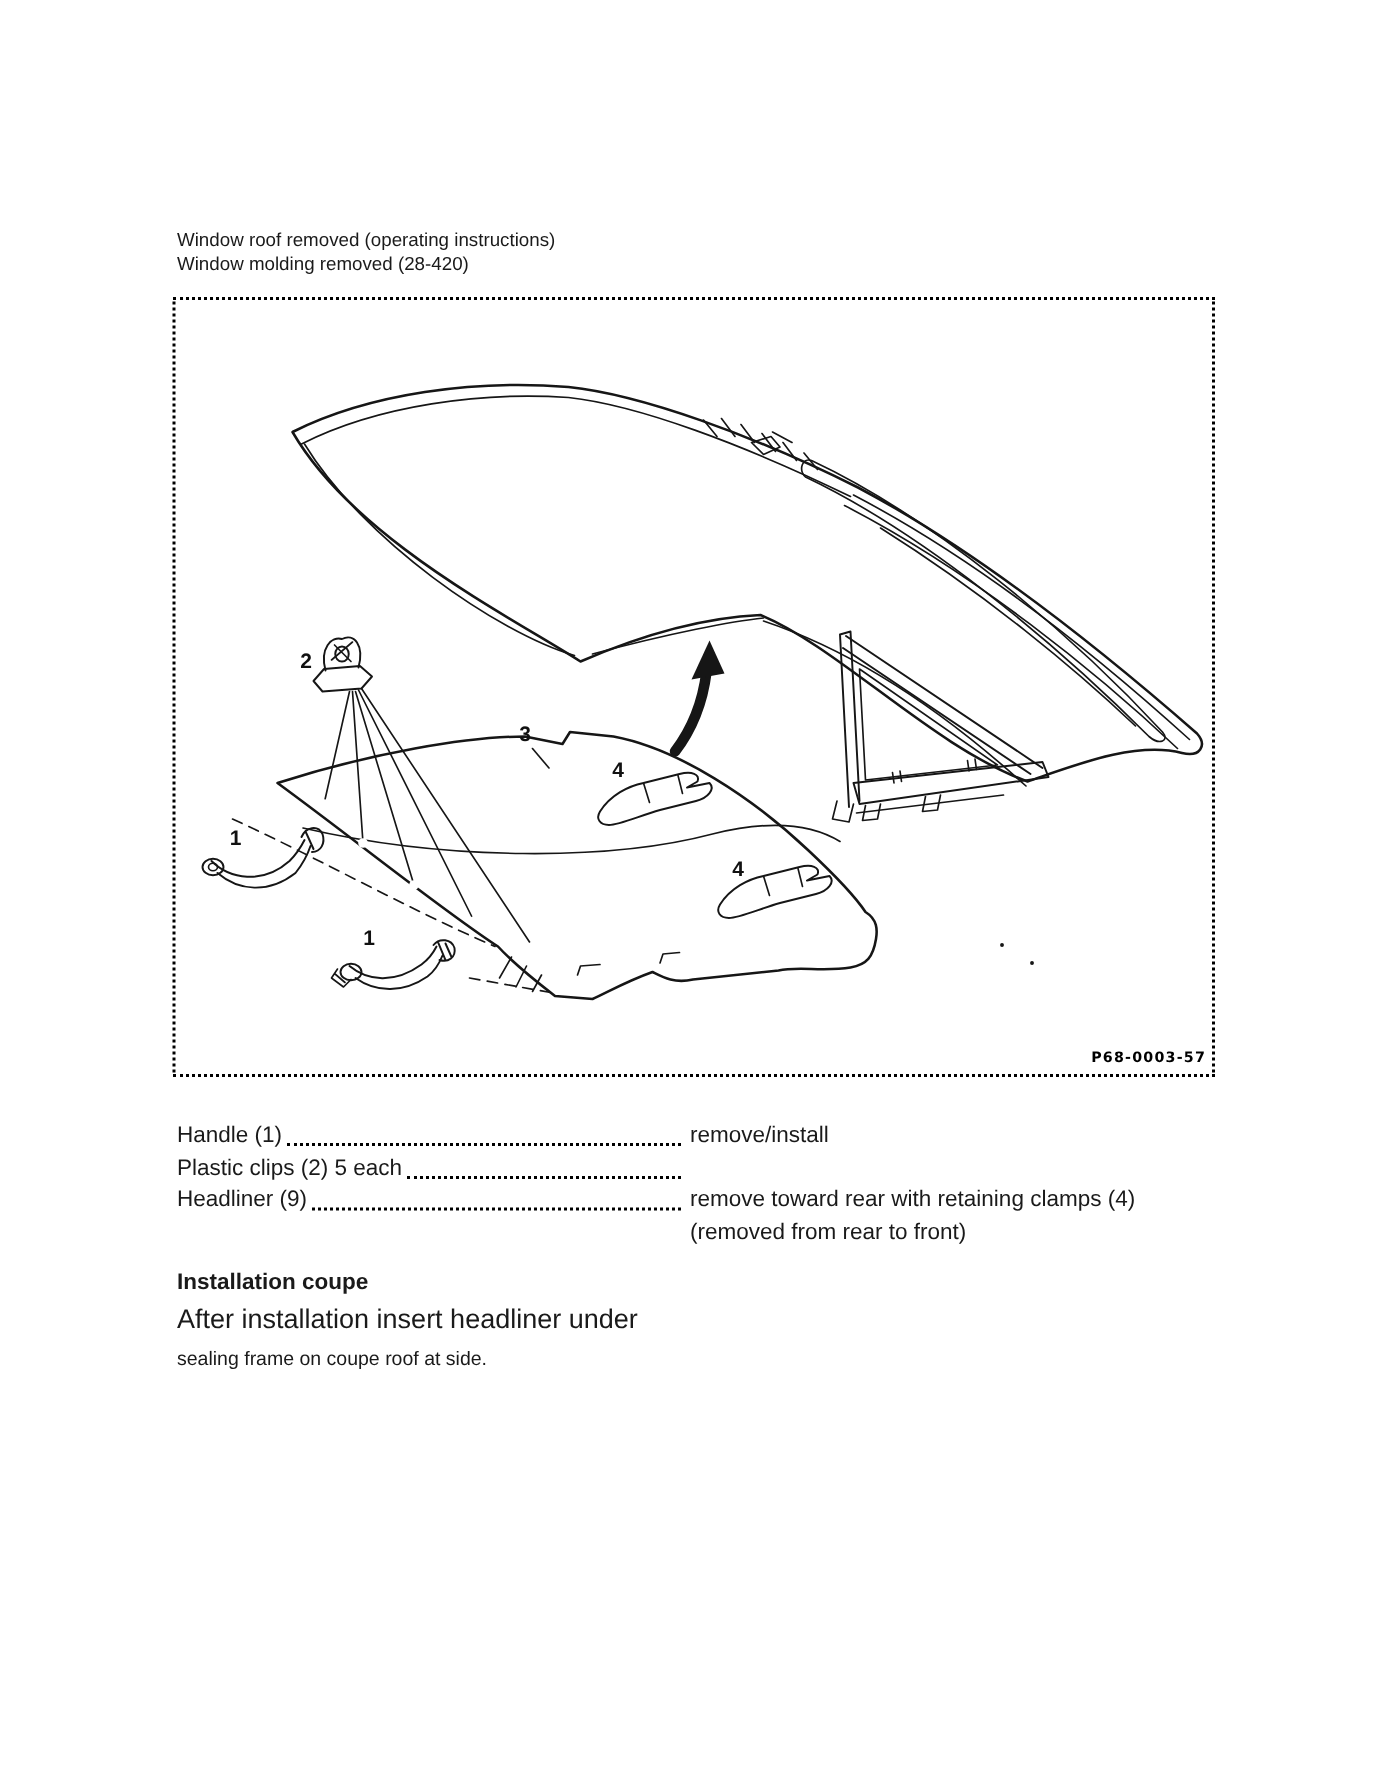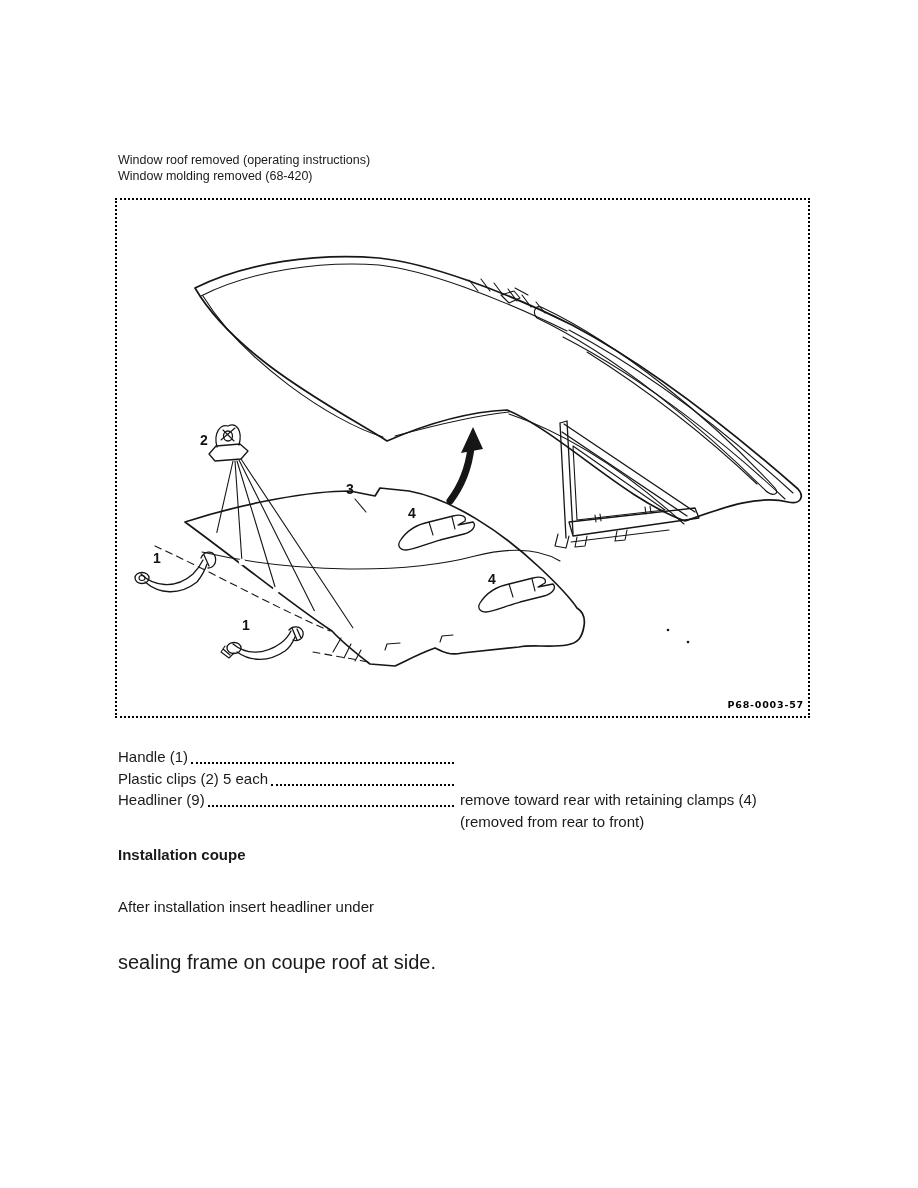--- a/index.html
+++ b/index.html
@@ -42,29 +42,29 @@
   .parts-list {
     position:absolute; left:118px; top:746px; width:690px;
     font-size:15px;
   }
   .parts-row { display:flex; align-items:flex-start; line-height:21.5px; }
   .parts-left { width:342px; display:flex; flex:none; }
   .part-name { white-space:nowrap; }
   .leader { flex:1; border-bottom:2px dotted #000; height:16px; margin:0 6px 0 3px; }
   .part-desc { flex:1; }
   .install-title { position:absolute; left:118px; top:846px; font-size:15px; font-weight:bold; }
-  .install-line1 { position:absolute; left:118px; top:869px; font-size:15px;margin-top:29px; }
-  .install-line2 { position:absolute; left:118px; top:951px; font-size:20px; }
+  .install-line1 { position:absolute; left:118px; top:869px; font-size:18px; }
+  .install-line2 { position:absolute; left:118px; top:898px; font-size:13px; }
 </style>
 </head>
 <body>
 
 <div class="prenotes">
   <div>Window roof removed (operating instructions)</div>
-  <div>Window molding removed (68-420)</div>
+  <div>Window molding removed (28-420)</div>
 </div>
 
 <div class="diagram-box">
   <svg viewBox="0 0 691 516">
 
     <g>
       <path class="outline" d="M78,88 C130,62 200,53 262,58 C310,63 385,90 455,125 C540,170 625,240 681,289 C688,297 683,305 671,302 C640,294 600,310 568,321 C505,298 443,232 390,210 C345,212 300,228 270,241 C225,212 120,160 78,88 Z"></path>
       <path class="thin" d="M84,96 C135,70 205,61 262,65 C308,70 378,96 450,131"></path>
       <path class="thin" d="M86,96 C125,160 215,222 266,237"></path>
       <path class="thin" d="M452,130 C540,176 622,244 676,293"></path>
@@ -154,20 +154,21 @@
     <text class="figcode" x="687" y="508" text-anchor="end">P68-0003-57</text>
   </svg>
 </div>
 
 <div class="parts-list">
   <div class="parts-row">
     <div class="parts-left">
       <span class="part-name">Handle (1)</span>
       <span class="leader"></span>
     </div>
+    <div class="part-desc">remove/install</div>
   </div>
   <div class="parts-row">
     <div class="parts-left">
       <span class="part-name">Plastic clips (2) 5 each</span>
       <span class="leader"></span>
     </div>
   </div>
   <div class="parts-row">
     <div class="parts-left">
       <span class="part-name">Headliner (9)</span>

